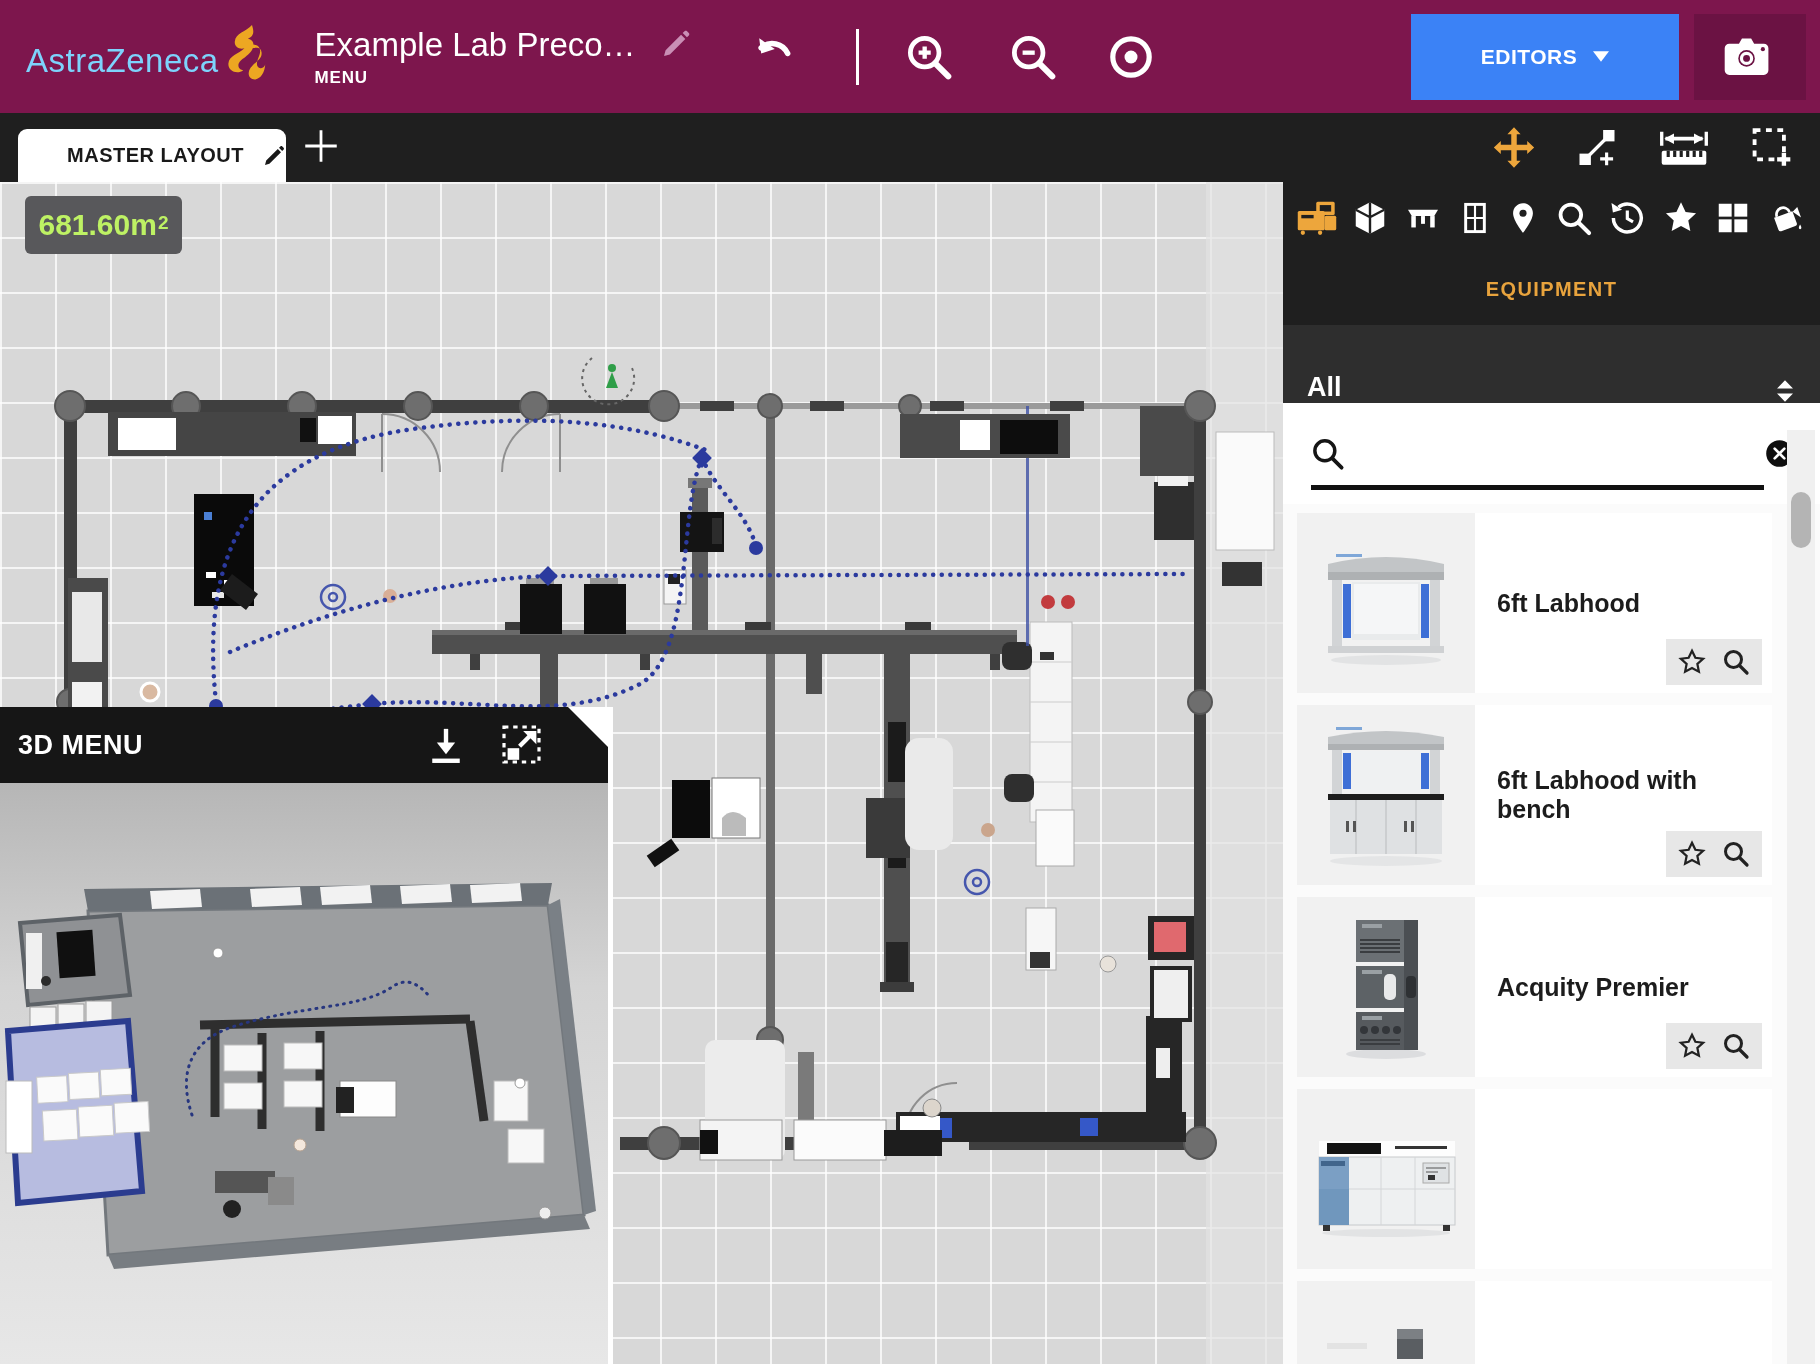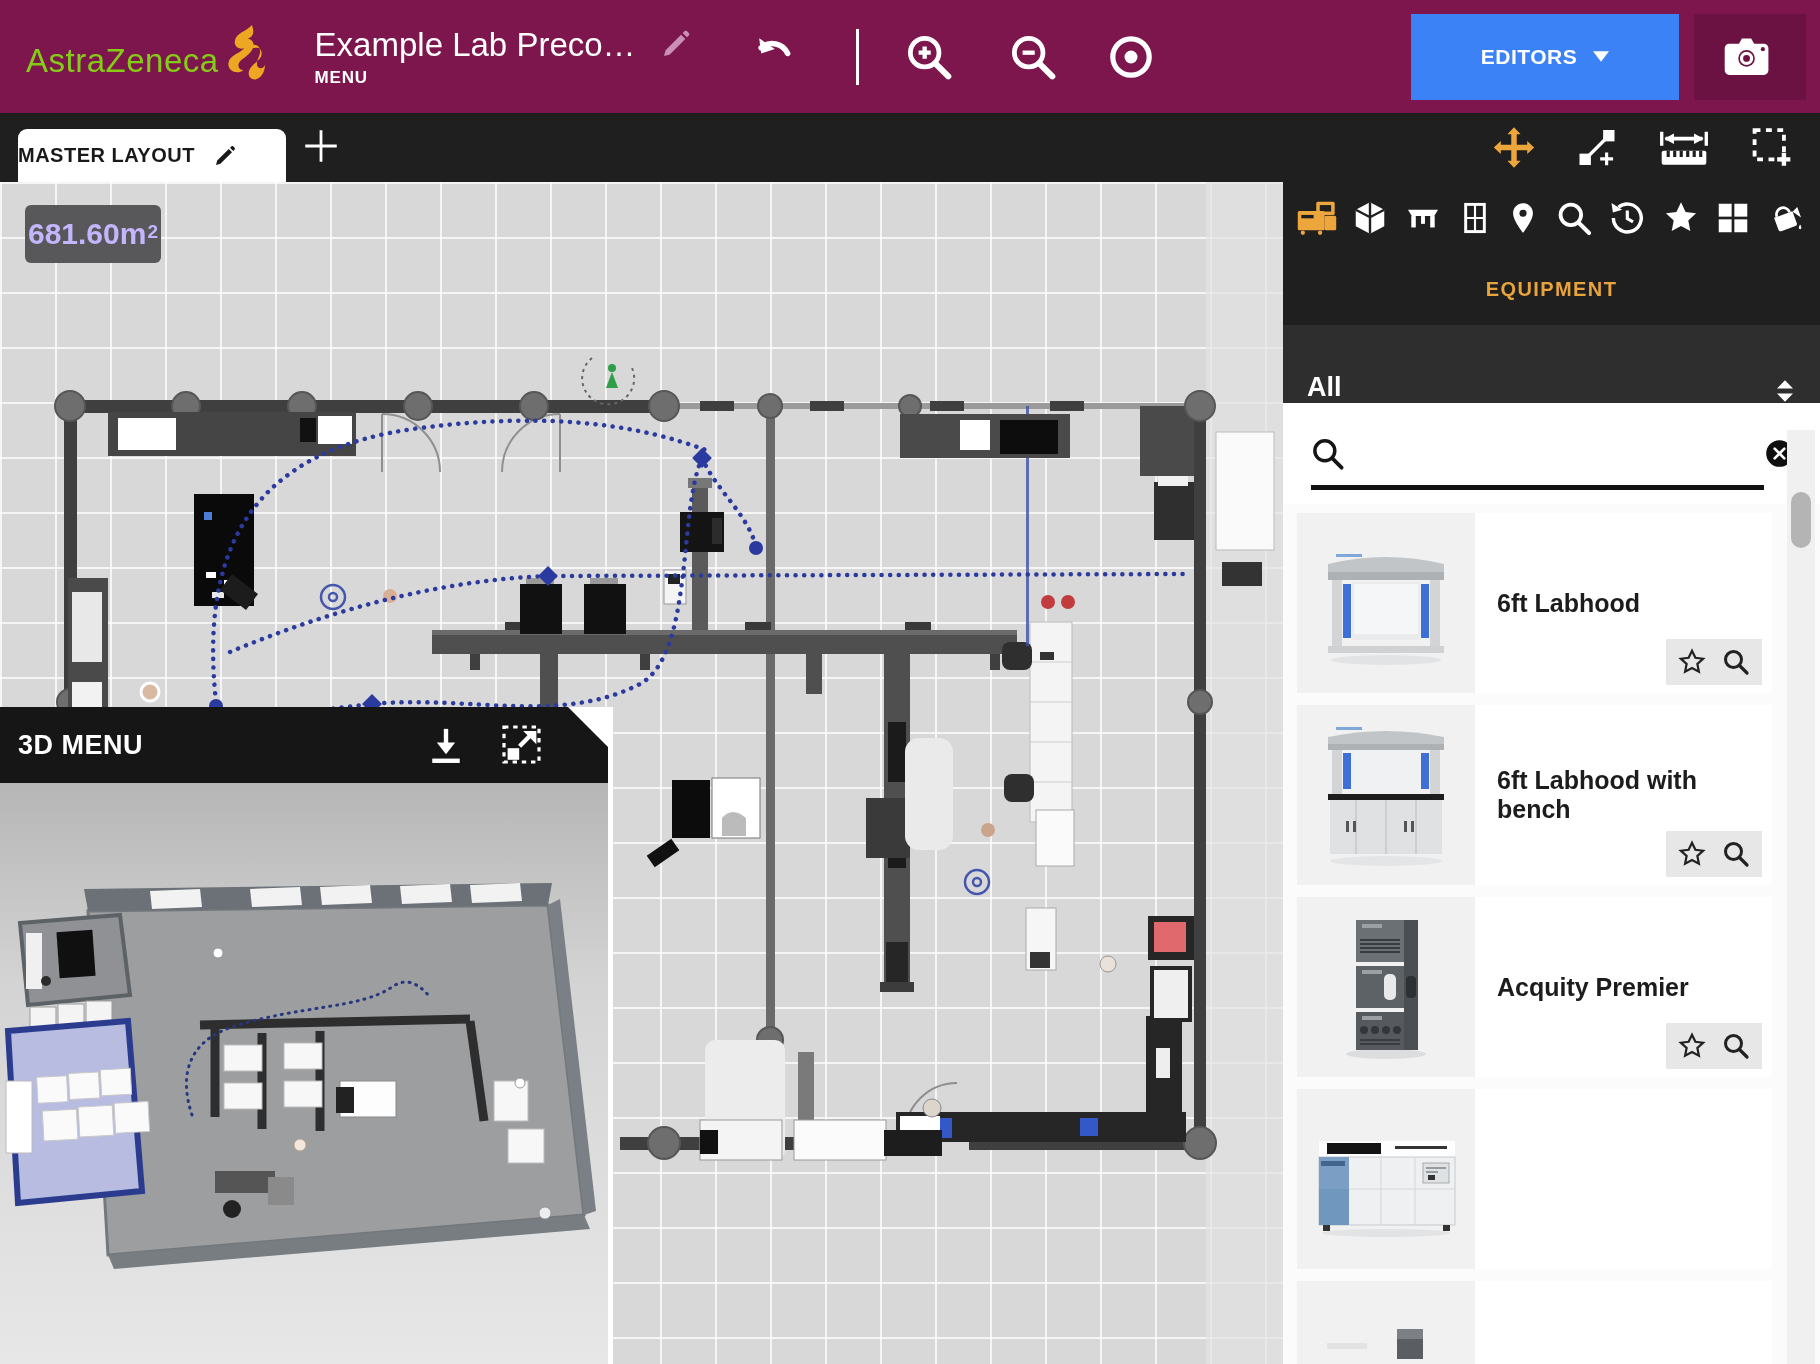--- a/index.html
+++ b/index.html
@@ -3,59 +3,59 @@
 <meta charset="utf-8">
 <style>
   html,body{margin:0;padding:0;background:#000;}
   .app{position:relative;width:1820px;height:1364px;overflow:hidden;
        font-family:"Liberation Sans",sans-serif;background:#1f1f1f;}
 
   
   .topbar{position:absolute;left:0;top:0;width:1820px;height:113px;
           background:#7d164d;display:flex;align-items:center;}
   .brand{display:flex;align-items:flex-end;margin-left:26px;}
-  .brand-text{color:#84cc16;font-size:33px;font-weight:400;letter-spacing:.5px;line-height:60px;}
+  .brand-text{color:#7dd3fc;font-size:33px;font-weight:400;letter-spacing:.5px;line-height:60px;}
   .brand-mark{margin-left:4px;margin-bottom:2px;}
   .title-block{margin-left:40px;display:flex;flex-direction:column;}
   .doc-title{color:#fff;font-size:33px;font-weight:400;white-space:nowrap;}
   .menu-label{color:#fff;font-size:17px;font-weight:bold;letter-spacing:.8px;margin-top:4px;cursor:pointer;}
   .tb-icon{display:flex;align-items:center;justify-content:center;cursor:pointer;}
   .edit-pencil{margin-left:24px;margin-bottom:26px;color:#c98fb5;}
   .undo-btn{margin-left:58px;}
   .tb-divider{width:3px;height:56px;background:#fff;margin-left:58px;}
   .zin-btn{margin-left:44px;}  .zout-btn{margin-left:52px;}  .center-btn{margin-left:46px;}
   .tb-spacer{flex:1;}
   .editors-btn{width:268px;height:86px;background:#3b82f6;display:flex;align-items:center;
                justify-content:center;gap:16px;color:#fff;font-size:21px;font-weight:bold;
                letter-spacing:.5px;cursor:pointer;}
   .camera-btn{width:112px;height:86px;background:#6b1243;margin-left:15px;margin-right:14px;
               display:flex;align-items:center;justify-content:center;cursor:pointer;}
 
   
   .tabbar{position:absolute;left:0;top:113px;width:1820px;height:69px;background:#1f1f1f;}
   .layout-tab{position:absolute;left:18px;bottom:0;width:268px;height:53px;background:#fff;
-              border-radius:9px 9px 0 0;display:flex;align-items:center;justify-content:flex-start;
+              border-radius:9px 9px 0 0;display:flex;align-items:center;justify-content:flex-end;
               gap:18px;cursor:pointer;}
   .layout-tab .tab-label{font-size:20px;font-weight:bold;color:#191919;letter-spacing:.5px;}
   .add-tab{position:absolute;left:300px;top:50%;transform:translateY(-50%);cursor:pointer;}
   .tool-icons{position:absolute;right:26px;top:50%;transform:translateY(-50%);
               display:flex;align-items:center;gap:40px;}
   .tool-icons .tb-icon{color:#fff;}
 
   
   .main{position:absolute;left:0;top:182px;width:1820px;height:1182px;display:flex;}
 
   
   .canvas{position:relative;width:1283px;height:1182px;background:#d8d8d8;
           background-image:linear-gradient(to right,rgba(255,255,255,.75) 2px,transparent 2px),
                            linear-gradient(to bottom,rgba(255,255,255,.75) 2px,transparent 2px);
           background-size:55px 55px;overflow:hidden;}
   .floorplan{position:absolute;left:0;top:0;}
-  .area-badge{position:absolute;left:25px;top:23px;width:136px;height:58px;background:#58585b;
-              border-radius:6px;color:#c4b5fd;font-size:30px;font-weight:bold;
+  .area-badge{position:absolute;left:25px;top:14px;width:157px;height:58px;background:#58585b;
+              border-radius:6px;color:#bef264;font-size:30px;font-weight:bold;
               display:flex;align-items:center;justify-content:center;}
   .area-badge sup{font-size:19px;margin-left:1px;transform:translateY(-2px);}
 
   
   .panel3d{position:absolute;left:0;bottom:0;width:608px;height:657px;border-right:5px solid #fff;}
   .p3d-header{position:relative;height:76px;background:#161616;display:flex;align-items:center;}
   .p3d-title{color:#fff;font-size:27px;font-weight:bold;margin-left:18px;letter-spacing:.5px;}
   .p3d-dl{position:absolute;right:140px;top:16px;cursor:pointer;}
   .p3d-expand{position:absolute;right:62px;top:14px;cursor:pointer;}
   .p3d-corner{position:absolute;right:0;top:0;width:0;height:0;

